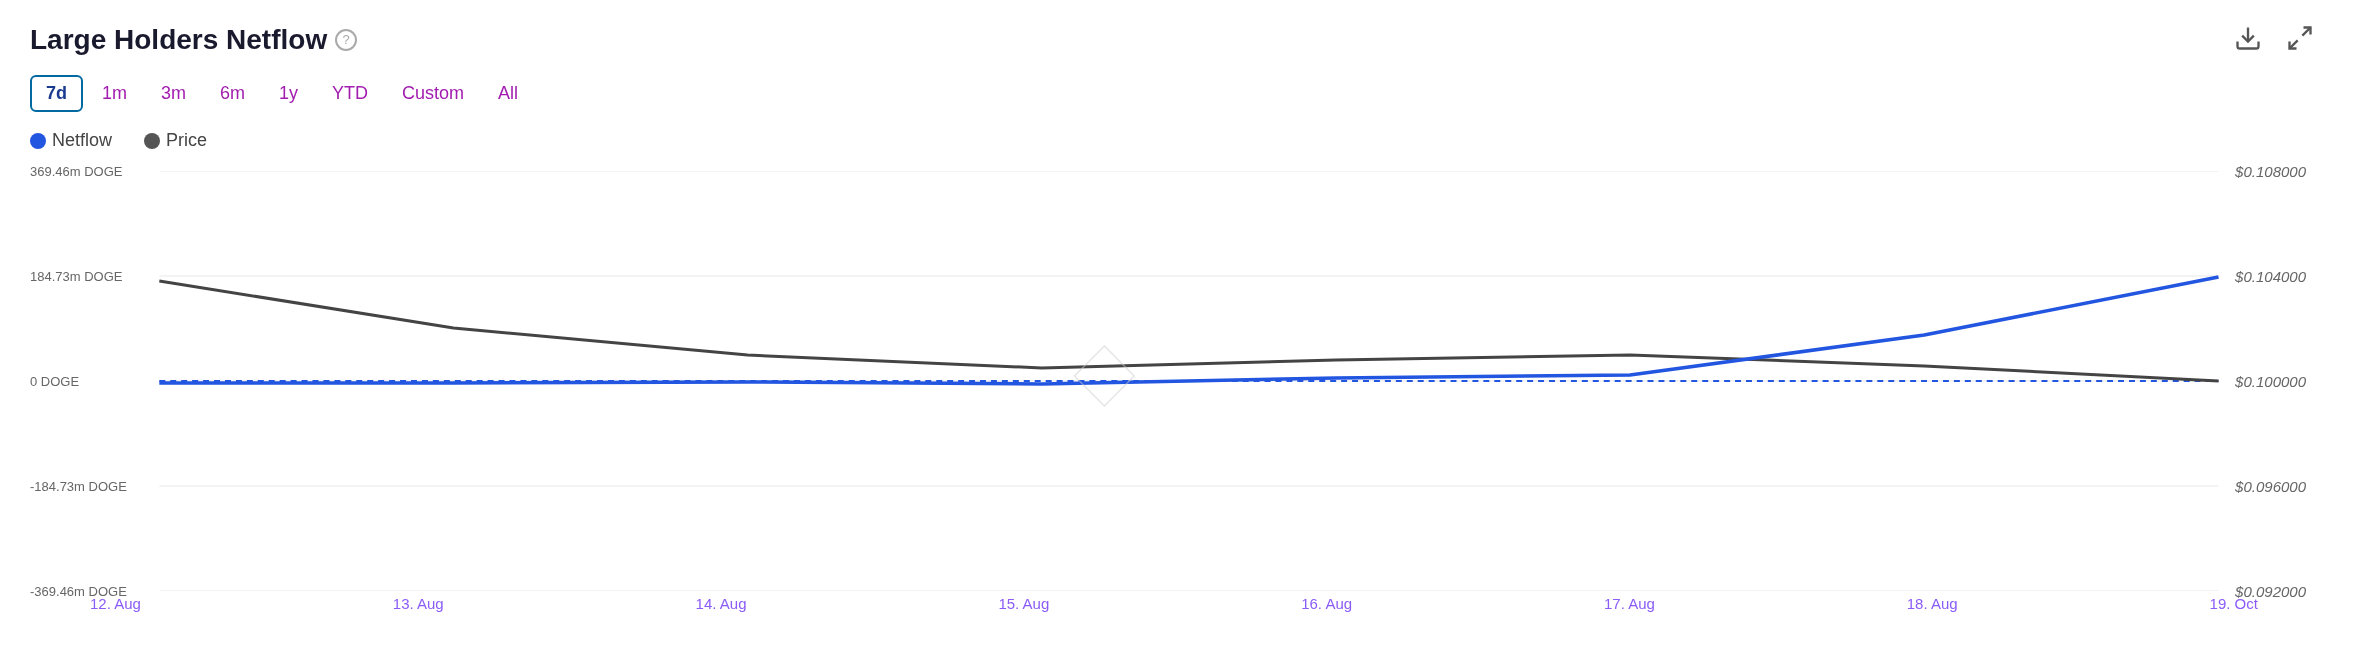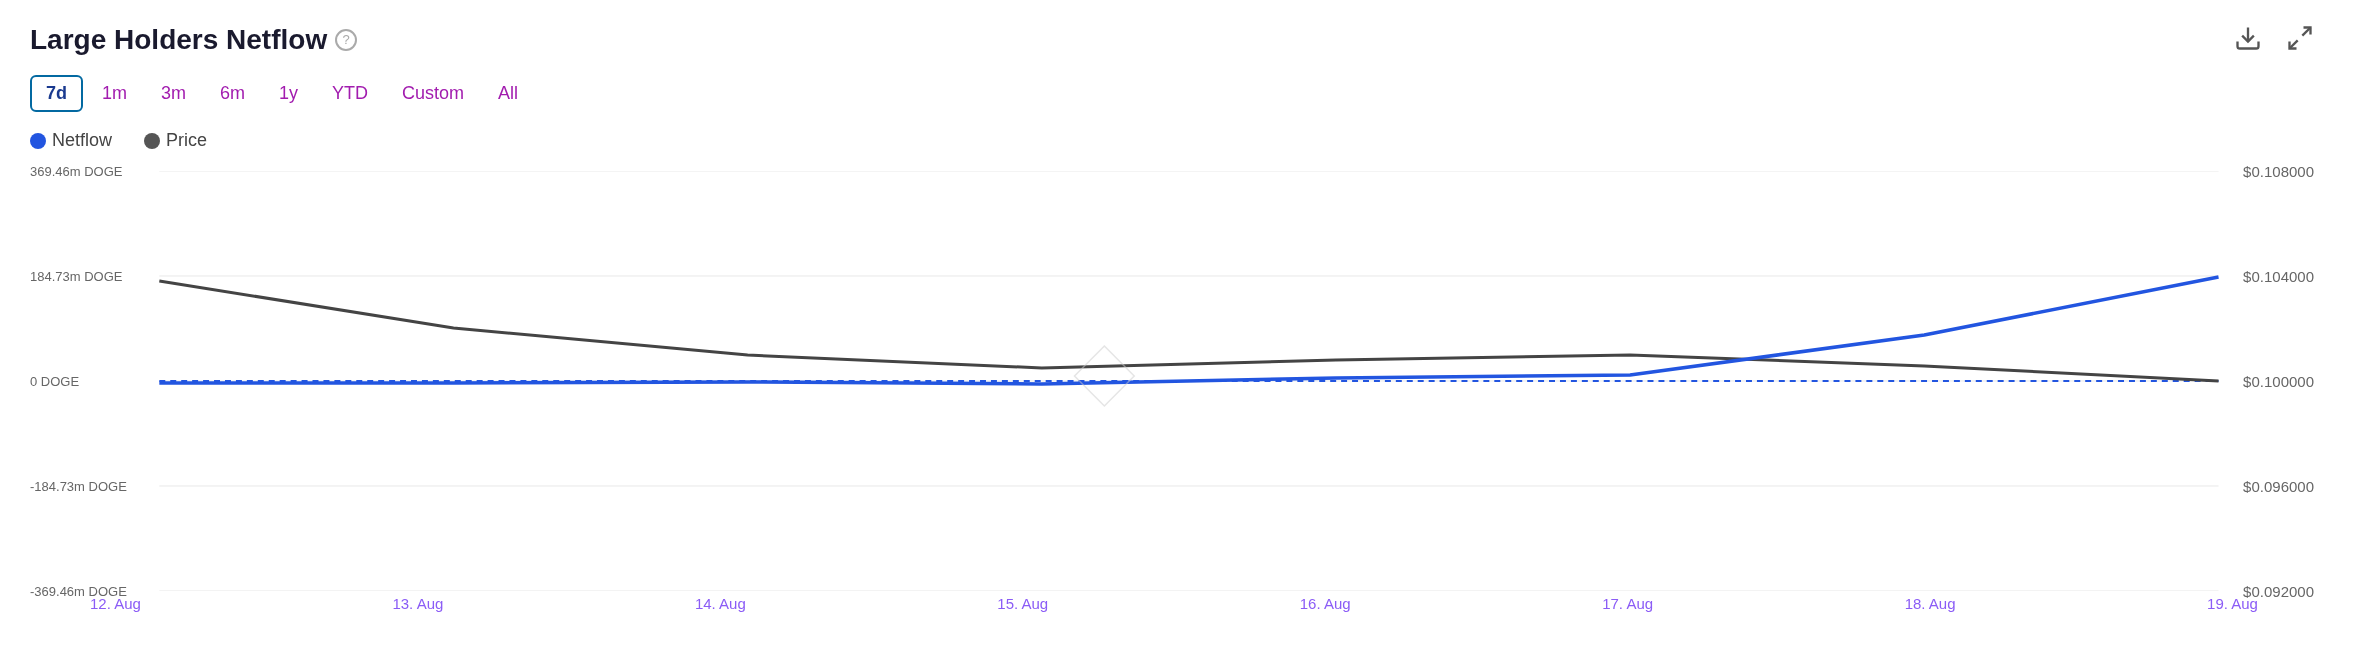--- a/index.html
+++ b/index.html
@@ -108,25 +108,26 @@
     }
     .y-label-left {
       position: absolute;
       left: 0;
       font-size: 13px;
       color: #666;
       transform: translateY(-50%);
     }
     .y-label-right {
       position: absolute;
-      right: 4px;
+      right: 12px;
       font-size: 15px;
       color: #666;
       transform: translateY(-50%);
       text-align: right;
+      font-style: italic;
     }
     .x-labels {
       display: flex;
       justify-content: space-between;
       padding: 0 60px 0 60px;
       margin-top: 4px;
     }
     .x-label {
       font-size: 15px;
       color: #8b5cf6;
@@ -218,15 +219,15 @@
   </div>
 
   <div class="x-labels">
     <span class="x-label">12. Aug</span>
     <span class="x-label">13. Aug</span>
     <span class="x-label">14. Aug</span>
     <span class="x-label">15. Aug</span>
     <span class="x-label">16. Aug</span>
     <span class="x-label">17. Aug</span>
     <span class="x-label">18. Aug</span>
-    <span class="x-label">19. Aug</span>
+    <span class="x-label">19. Oct</span>
   </div>
 </div>
 
 </body></html>

